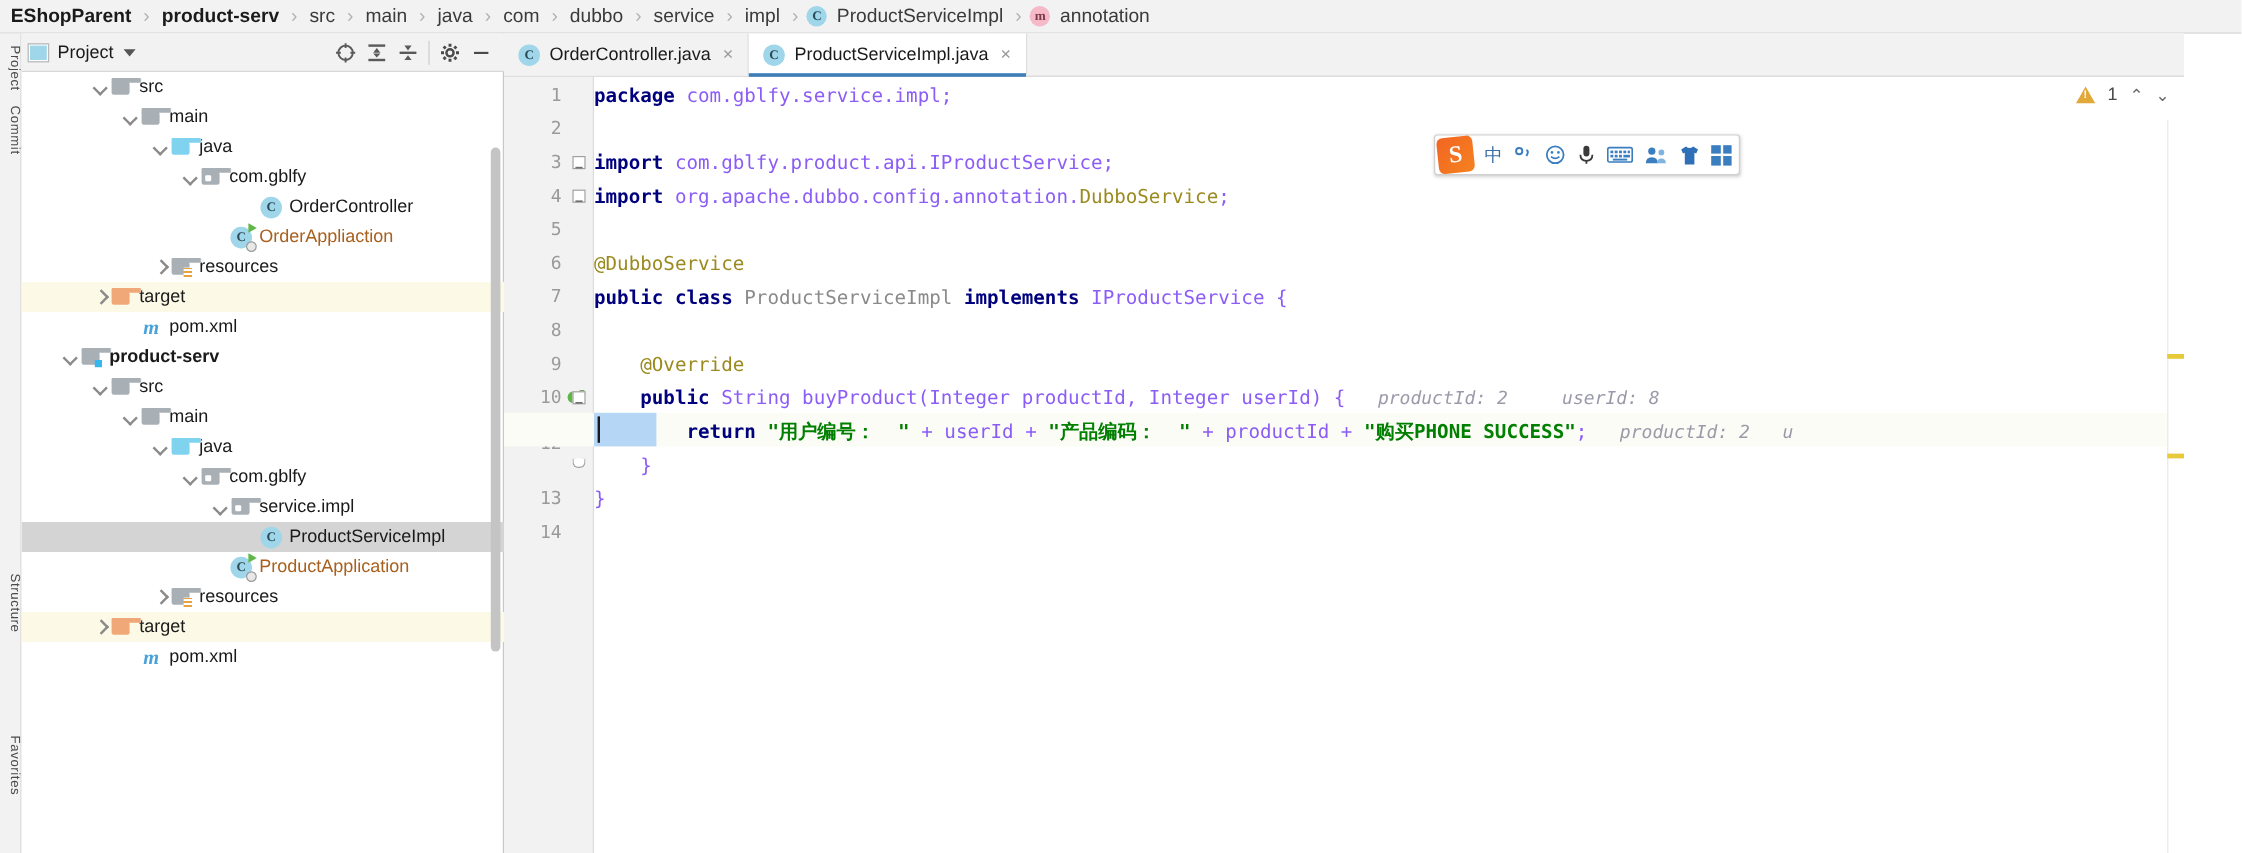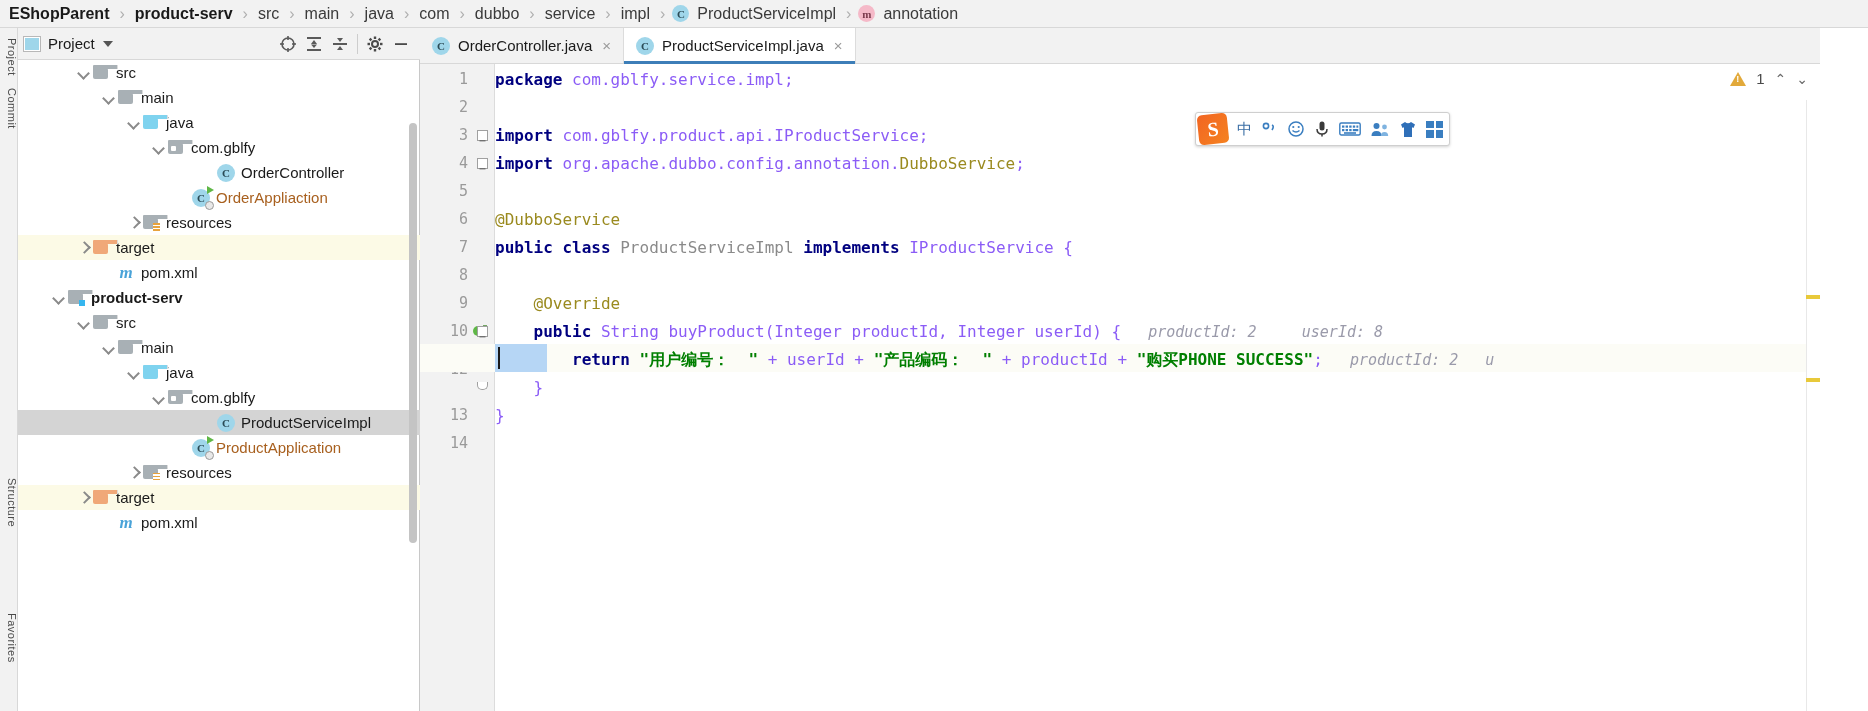--- a/index.html
+++ b/index.html
@@ -445,20 +445,29 @@
           <span class="tlabel">java</span>
         </div>
         <div class="trow" style="padding-left: 133px;">
           <span class="arrow down"></span>
           <span class="ficon f-gray">
             <i class="tab"></i>
             <i class="body"></i>
             <i class="dot"></i>
           </span>
           <span class="tlabel">com.gblfy</span>
+        </div>
+        <div class="trow" style="padding-left: 158px;">
+          <span class="arrow down"></span>
+          <span class="ficon f-gray">
+            <i class="tab"></i>
+            <i class="body"></i>
+            <i class="dot"></i>
+          </span>
+          <span class="tlabel">service.impl</span>
         </div>
         <div class="trow sel" style="padding-left: 183px;">
           <span class="arrow "></span>
           <span class="cicon">C</span>
           <span class="tlabel">ProductServiceImpl</span>
         </div>
         <div class="trow" style="padding-left: 158px;">
           <span class="arrow "></span>
           <span class="cicon">C<i class="runarrow"></i><i class="clock"></i></span>
           <span class="tlabel orange">ProductApplication</span>

